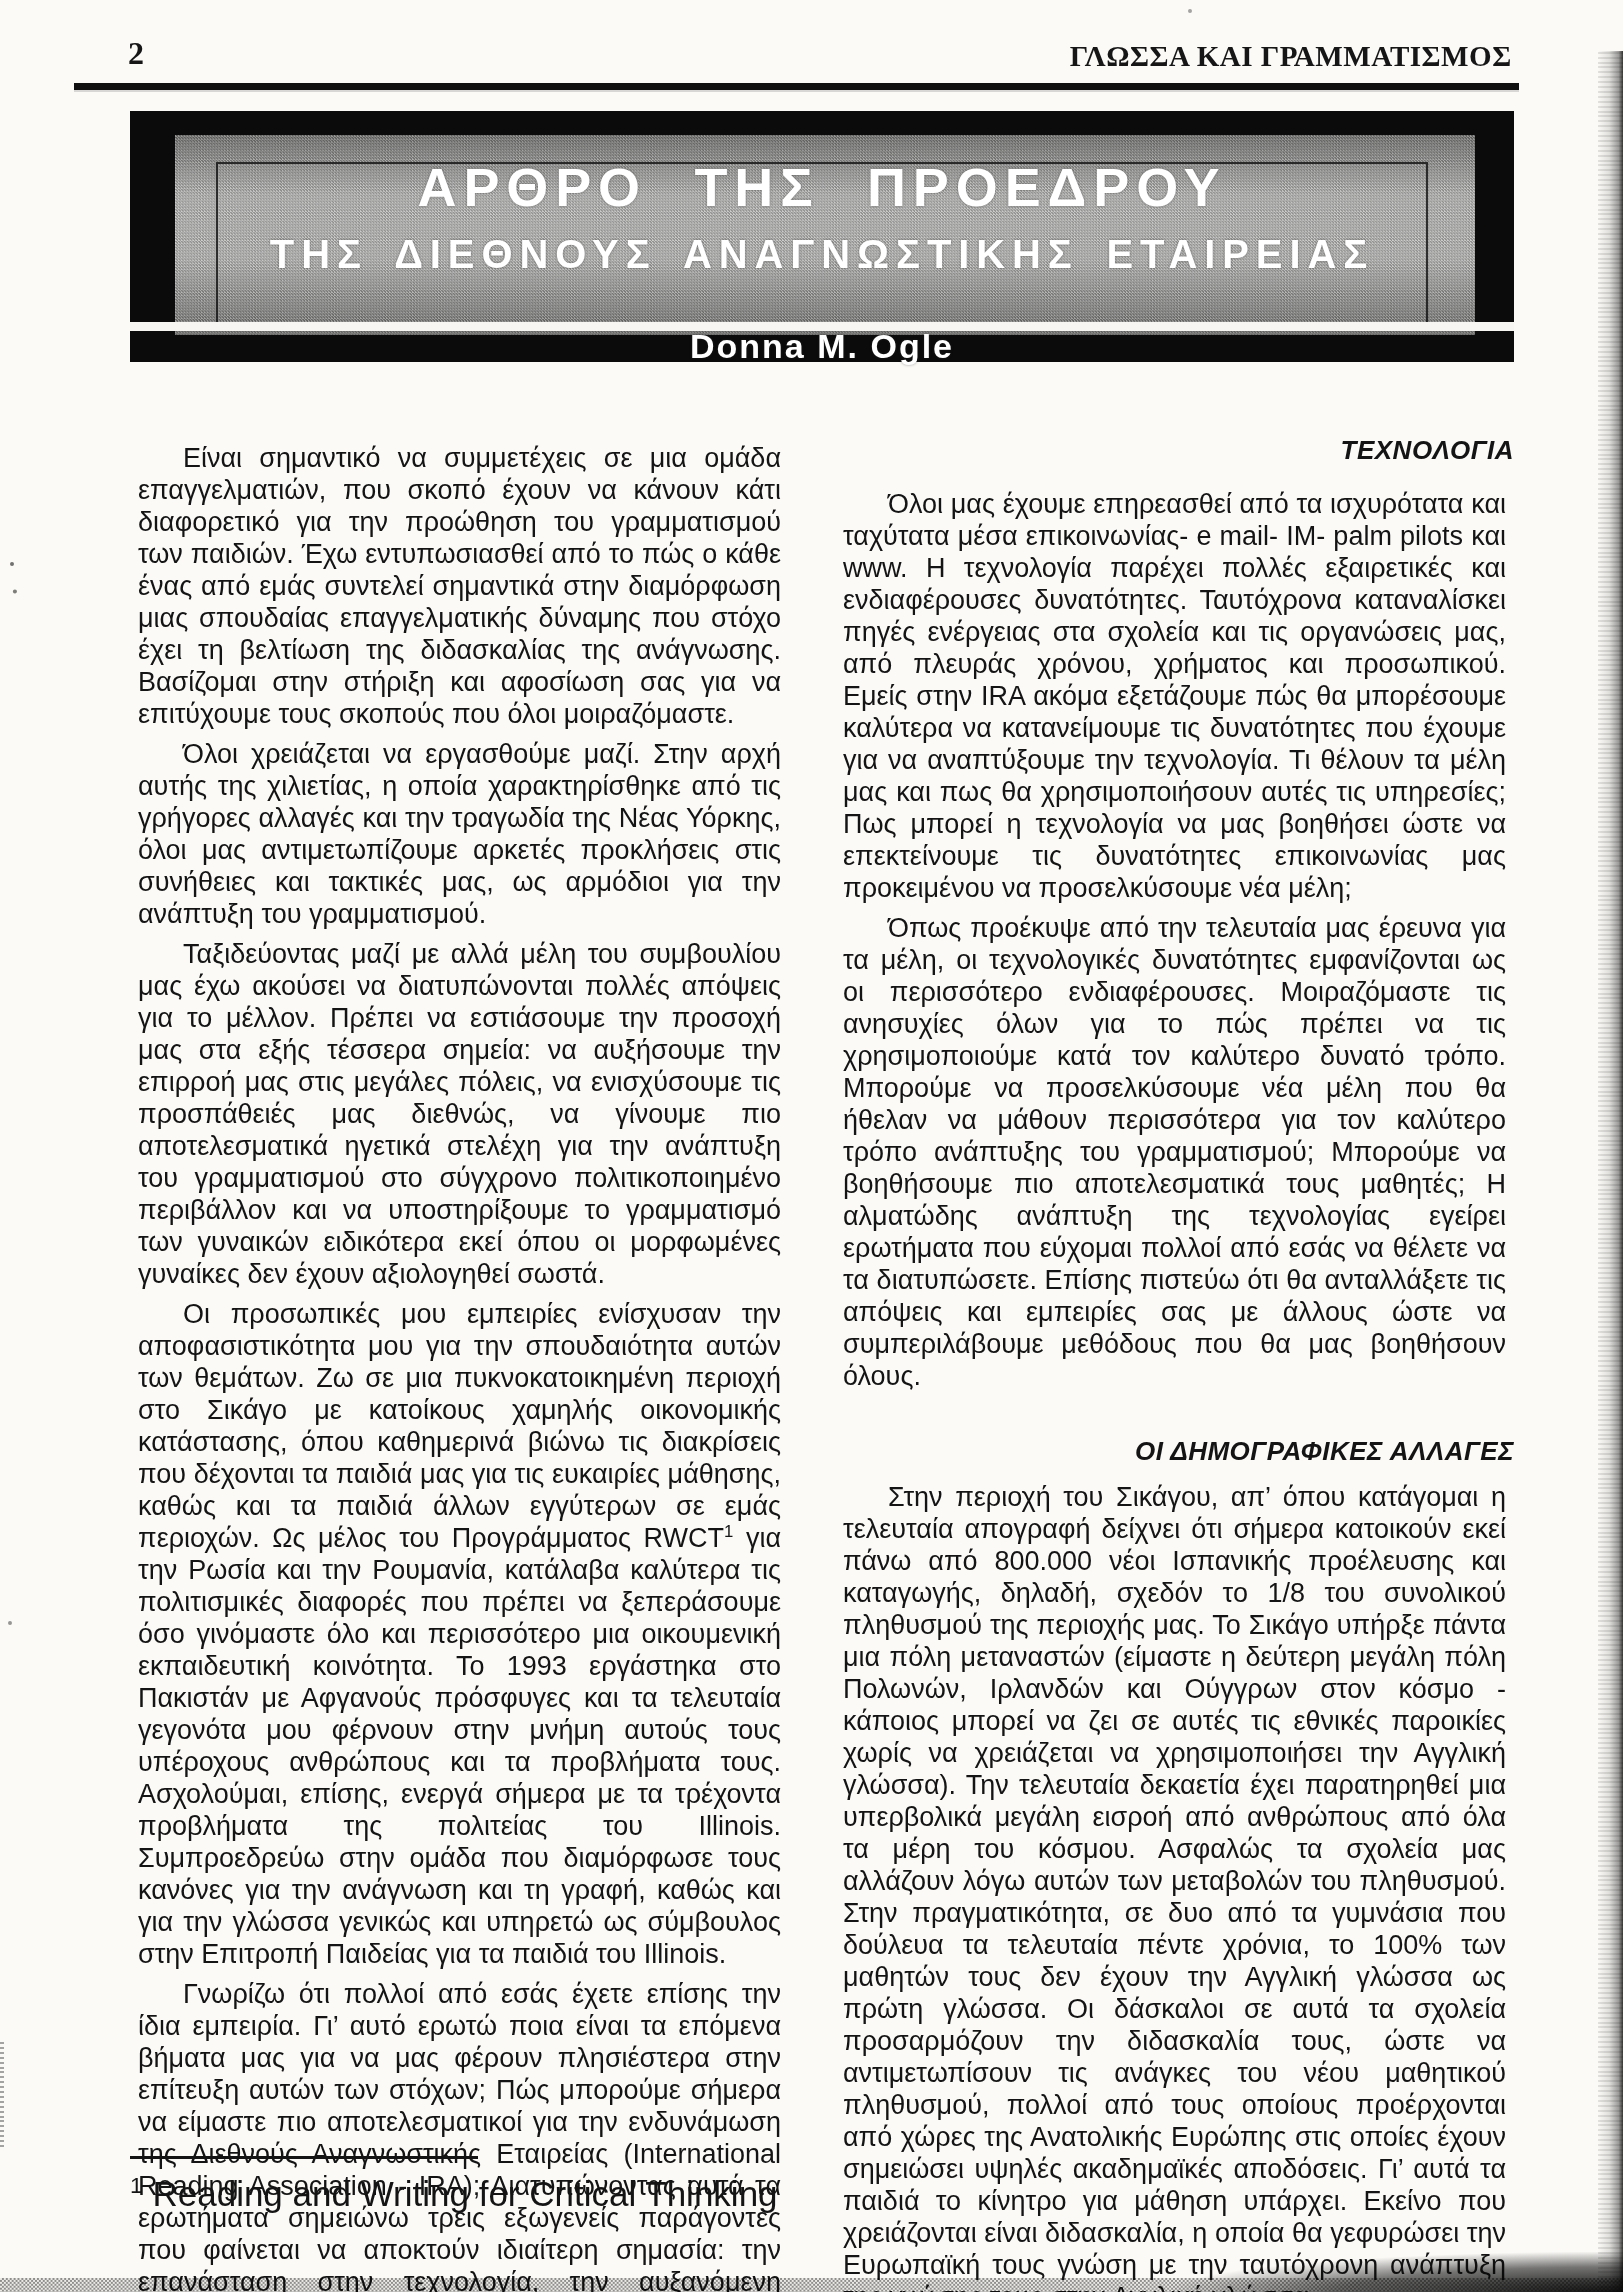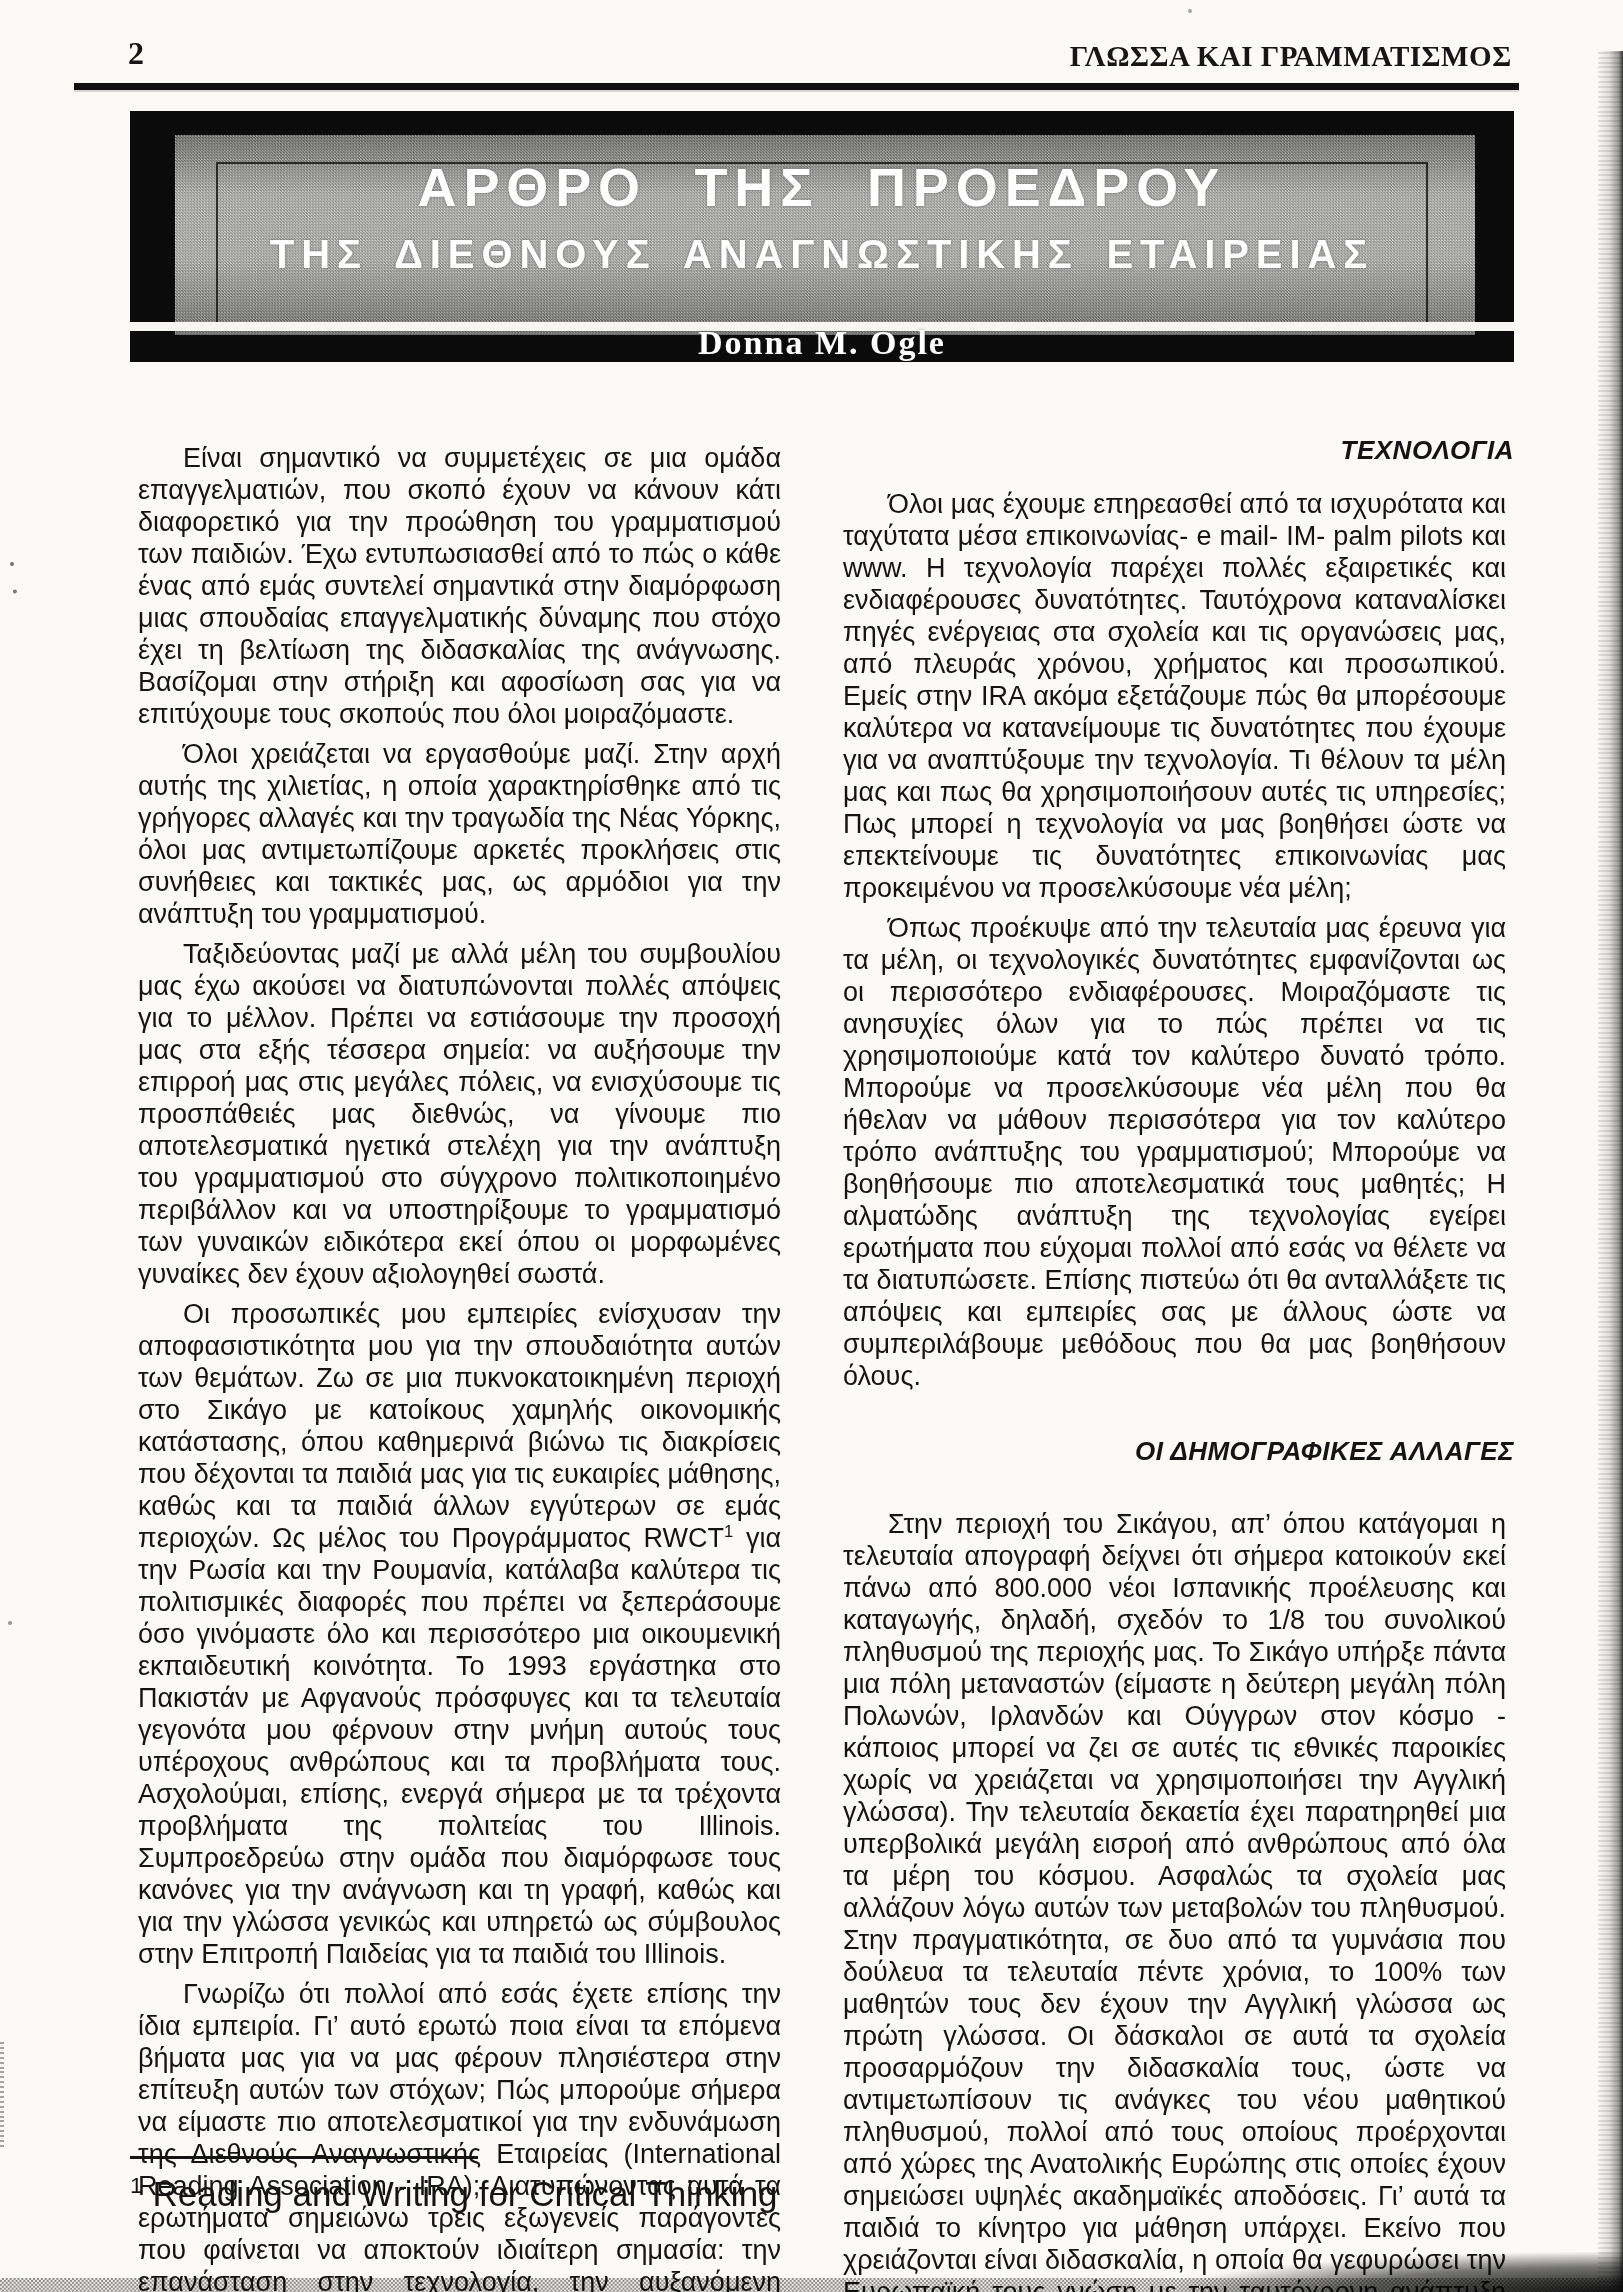--- a/index.html
+++ b/index.html
@@ -62,42 +62,42 @@
   .banner-title {
     color:#ffffff; font-weight:bold; text-align:center;
     font-size:54px; letter-spacing:6.9px;
     text-shadow:0 0 2.9px rgba(45,45,45,0.45);
     white-space:nowrap;
   }
   .banner-title.line1 { word-spacing:25.5px; }
   .banner-title.line2 { word-spacing:9.8px; font-size:40px; }
   .banner-author-wrap {
     position:absolute; top:220px; bottom:0; left:0; right:0;
-    display:flex; align-items:flex-end; justify-content:center;font-family:Liberation Serif, serif;
+    display:flex; align-items:center; justify-content:center;
   }
   .banner-author {
     color:#ffffff; font-weight:bold; font-size:34px; letter-spacing:2px;
     text-shadow:0 0 2.9px rgba(45,45,45,0.45);
   }
   
   .col {
     position:absolute; top:434px;
     font-size:27px; line-height:32px;
     text-align:justify; color:#141414;
   }
   .col-left  { left:130px; width:659px; }
   .col-right { left:835px; width:679px; }
   .body-para { margin:8px; text-indent:45px; }
   .col-heading {
     margin:0 0 21.6px 0;
     font-weight:bold; font-style:italic;
     font-size:26px; letter-spacing:0.5px;
     text-indent:0; text-align:right;
   }
-  .col-heading.second { margin-top:43px; margin-bottom:41px; }
+  .col-heading.second { margin-top:43px; margin-bottom:14px; }
   sup.fn-ref { font-size:0.62em; vertical-align:super; line-height:0; }
   
   .footnote { position:absolute; left:130px; top:2156px; width:659px; }
   .footnote-rule { width:348px; height:2.9px; background:#141414; margin-bottom:12.7px; }
   .footnote-text { font-size:35px; color:#141414; }
   .footnote-text .fn-marker { font-size:0.65em; vertical-align:super; margin-right:9.8px; }
   
   .edge-right {
     position:absolute; right:0; top:51px; bottom:0; width:25.5px;
     background-image:

